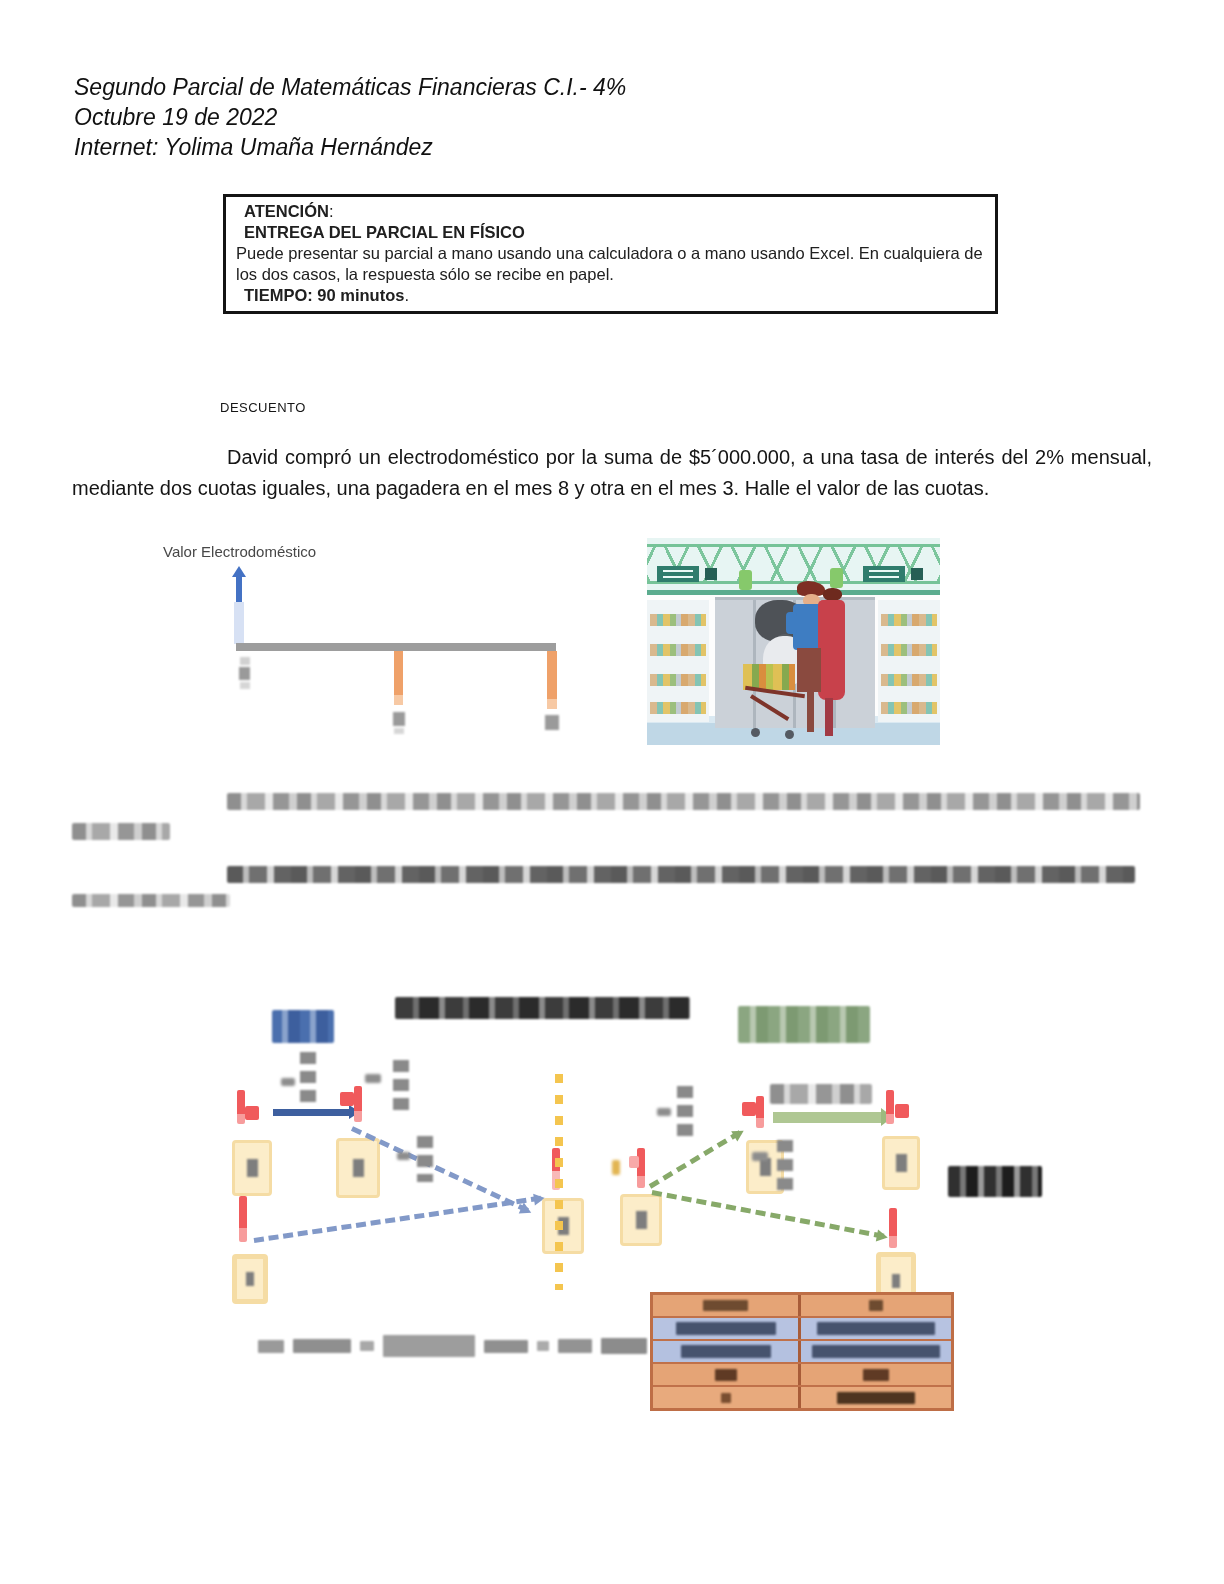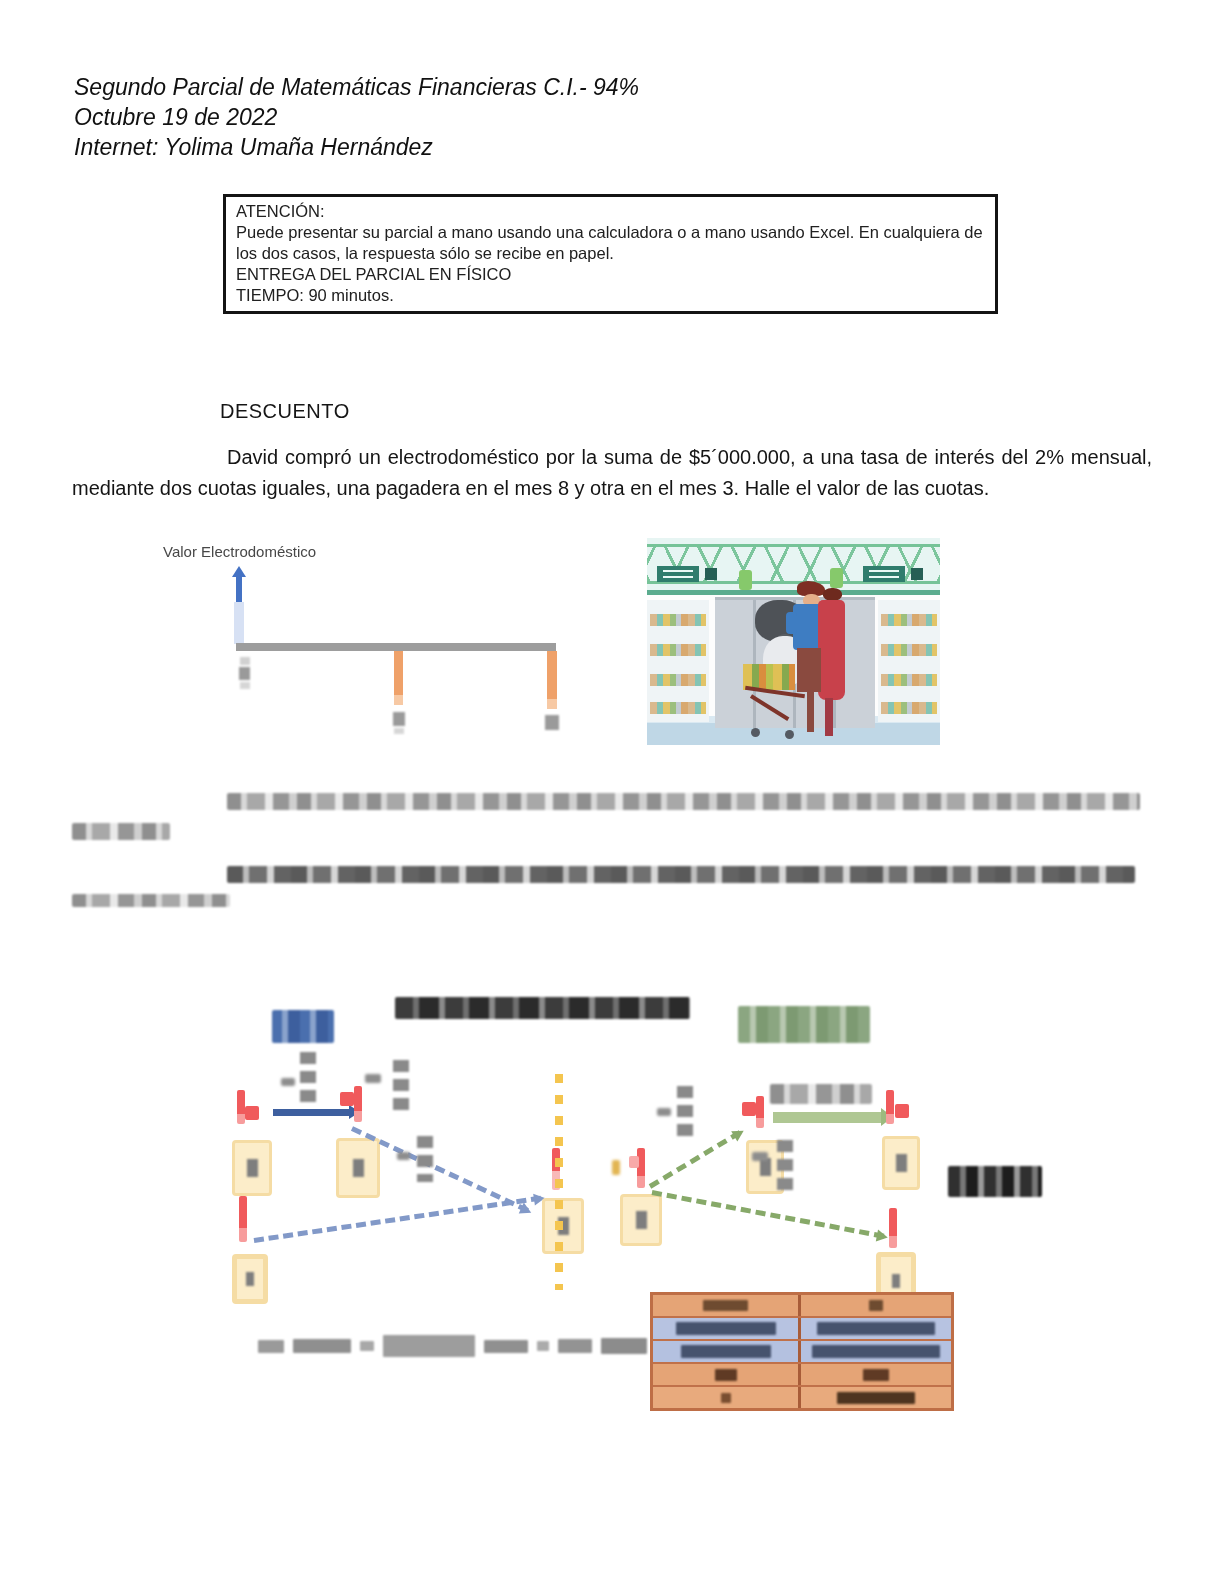--- a/index.html
+++ b/index.html
@@ -10,24 +10,24 @@
   }
   .abs{position:absolute;}
 
   
   .doc-header{left:74px;top:72px;width:900px;font-style:italic;font-size:23px;
     line-height:30px;color:#111;}
 
   
   .attn{left:223px;top:194px;width:749px;border:3px solid #141414;
     padding:4px 10px 5px 10px;font-size:16.5px;line-height:21px;color:#202020;}
-  .attn b{font-weight:normal;}
-
-  
-  .heading{left:220px;top:400px;font-size:20px;letter-spacing:.5px;color:#151515;}
+  .attn b{font-weight:bold;margin-left:8px;}
+
+  
+  .heading{left:220px;top:400px;font-size:13px;letter-spacing:.5px;color:#151515;}
   .statement{left:72px;top:442px;width:1080px;font-size:20px;line-height:31px;
     text-align:justify;text-indent:155px;color:#151515;}
 
   
   .axis-label{left:163px;top:543px;font-size:15px;font-weight:500;color:#474747;}
   .tl-arrowhead{left:232px;top:566px;width:0;height:0;
     border-left:7px solid transparent;border-right:7px solid transparent;
     border-bottom:11px solid #4472C4;}
   .tl-shaft{left:236px;top:576px;width:6px;height:28px;background:#4472C4;}
   .tl-lightbar{left:234px;top:602px;width:10px;height:42px;background:#D7E1F4;}
@@ -99,29 +99,29 @@
   .fcell.c1{width:145px;border-right:3px solid #A85C38;}
   .fcell.c2{flex:1;}
   .cellsm{filter:blur(1.1px);border-radius:1px;}
 </style>
 </head>
 <body>
 
 <div class="page">
 
   <div class="abs doc-header">
-    <div>Segundo Parcial de Matemáticas Financieras C.I.- 94%</div>
+    <div>Segundo Parcial de Matemáticas Financieras C.I.- 4%</div>
     <div>Octubre 19 de 2022</div>
     <div>Internet: Yolima Umaña Hernández</div>
   </div>
 
   <div class="abs attn">
     <div><b>ATENCIÓN</b><span>:</span></div>
+    <div><b>ENTREGA DEL PARCIAL EN FÍSICO</b></div>
     <div>Puede presentar su parcial a mano usando una calculadora o a mano usando Excel. En cualquiera de los dos casos, la respuesta sólo se recibe en papel.</div>
-    <div><b>ENTREGA DEL PARCIAL EN FÍSICO</b></div>
     <div><b>TIEMPO: 90 minutos</b><span>.</span></div>
   </div>
 
   <div class="abs heading">DESCUENTO</div>
   <div class="abs statement">David compró un electrodoméstico por la suma de $5´000.000, a una tasa de interés del 2% mensual, mediante dos cuotas iguales, una pagadera en el mes 8 y otra en el mes 3. Halle el valor de las cuotas.</div>
 
   <div class="abs axis-label">Valor Electrodoméstico</div>
   <div class="abs tl-arrowhead"></div>
   <div class="abs tl-shaft"></div>
   <div class="abs tl-lightbar"></div>

